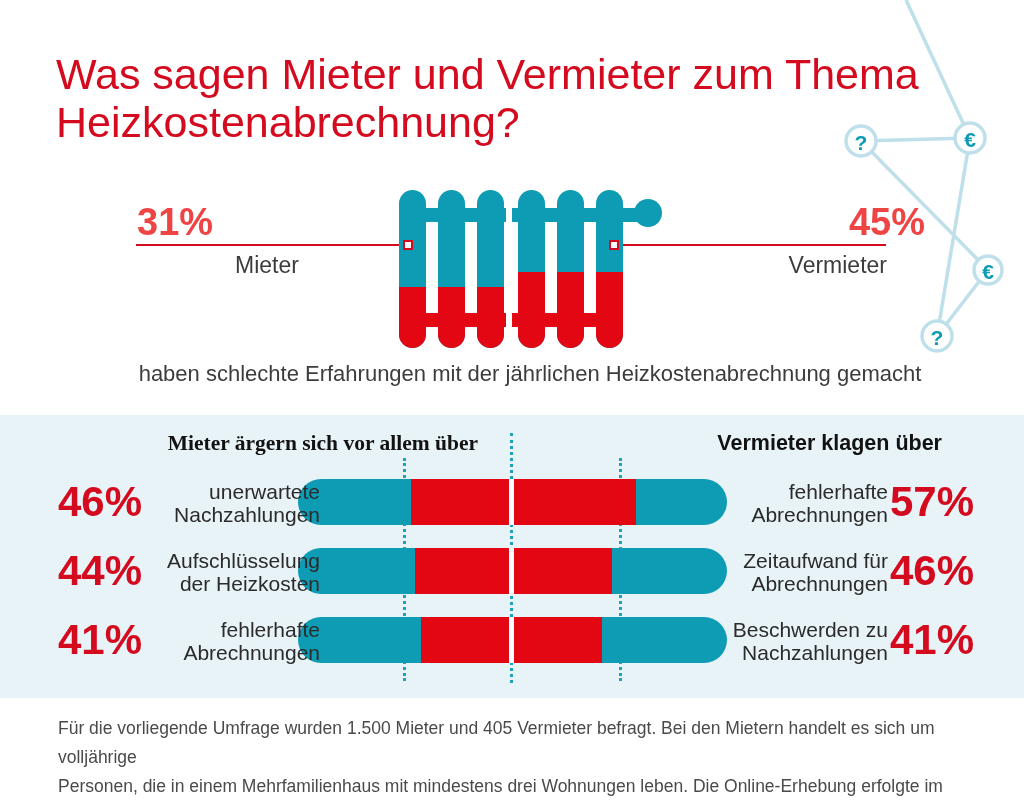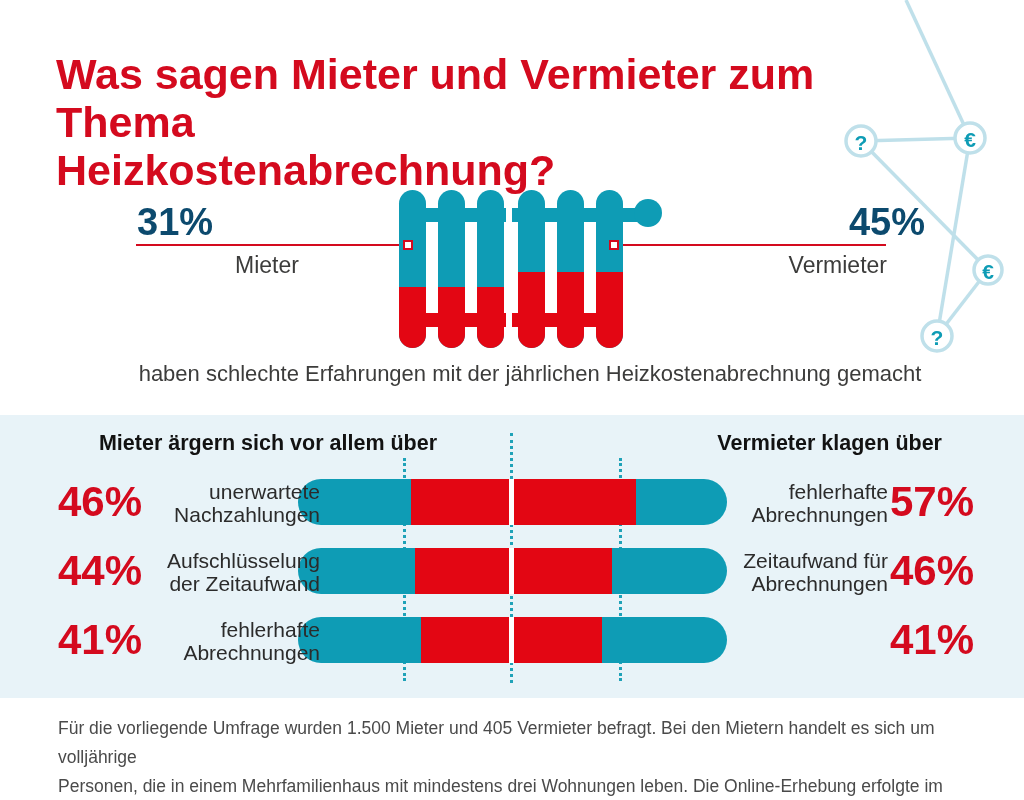--- a/index.html
+++ b/index.html
@@ -1,27 +1,27 @@
 <!DOCTYPE html>
 <html><head>
 <meta charset="utf-8">
 <style>
   html,body{margin:0;padding:0;background:#fff;}
   .canvas{position:relative;width:1024px;height:800px;background:#ffffff;overflow:hidden;
           font-family:"Liberation Sans", sans-serif;}
   .abs{position:absolute;}
 
   
-  .title{left:56px;top:50px;width:900px;font-size:43px;line-height:48px;font-weight:bold;color:#d40a1e;}
+  .title{left:56px;top:50px;width:900px;font-size:43px;line-height:48px;font-weight:normal;color:#d40a1e;}
 
   
   .deco{left:780px;top:0;width:244px;height:370px;}
 
   
-  .stat-value{font-size:38px;font-weight:bold;color:#0c4a6e;height:40px;line-height:40px;}
+  .stat-value{font-size:38px;font-weight:bold;color:#ef4444;height:40px;line-height:40px;}
   .stat-label{font-size:23px;color:#3c3c3b;height:26px;line-height:26px;}
   .stat-left-value{left:137px;top:202px;width:260px;text-align:left;}
   .stat-left-label{left:137px;top:252px;width:260px;text-align:center;}
   .stat-right-value{left:788px;top:202px;width:137px;text-align:right;}
   .stat-right-label{left:750px;top:252px;width:137px;text-align:right;}
   .leader{height:2px;background:#d40a1e;top:244px;}
   .leader-left{left:136px;width:268px;}
   .leader-right{left:619px;width:267px;}
   .leader-marker{width:6px;height:6px;border:2px solid #d40a1e;background:#ffffff;top:240px;}
   .marker-left{left:403px;}
@@ -39,21 +39,21 @@
   .conn-break{position:absolute;left:107px;width:6px;height:18px;background:#ffffff;}
   .rod{position:absolute;left:222px;top:18px;width:24px;height:14px;background:#0e9cb5;}
   .knob{position:absolute;left:235px;top:9px;width:28px;height:28px;border-radius:50%;background:#0e9cb5;}
 
   
   .caption{left:36px;top:361px;width:988px;text-align:center;font-size:22px;color:#3c3c3b;}
 
   
   .panel{left:0;top:415px;width:1024px;height:283px;background:#e8f3f8;}
   .panel-header{top:431px;font-size:21.5px;font-weight:bold;color:#121212;}
-  .header-left{left:58px;width:420px;text-align:center;}
+  .header-left{left:58px;width:420px;text-align:right;font-family:Liberation Serif, serif;}
   .header-right{left:616px;width:326px;text-align:right;}
 
   .dash{width:0;border-left:3px dotted #1fa2b8;z-index:1;}
   .dash-left{left:403px;top:458px;height:223px;}
   .dash-center{left:510px;top:433px;height:250px;}
   .dash-right{left:619px;top:458px;height:223px;}
 
   .bar{left:298px;width:429px;height:46px;background:#0e9cb5;border-radius:23px;overflow:hidden;z-index:2;}
   .bar .red{position:absolute;top:0;height:100%;background:#e30613;}
   .bar .divider{position:absolute;top:0;left:211px;width:5px;height:100%;background:#ffffff;}
@@ -162,36 +162,37 @@
   <div class="abs row-label rl-left lbl1">unerwartete Nachzahlungen</div>
   <div class="abs bar bar-r1">
     <div class="red" style="left: 112.79px; width: 98.21px;"></div>
     <div class="red" style="left: 216px; width: 121.695px;"></div>
     <div class="divider"></div>
   </div>
   <div class="abs row-label rl-right lbl1">fehlerhafte Abrechnungen</div>
   <div class="abs row-value rv-right row1">57%</div>
 
   <div class="abs row-value rv-left row2">44%</div>
-  <div class="abs row-label rl-left lbl2">Aufschlüsselung der Zeitaufwand</div>
+  <div class="abs row-label rl-left lbl2">Aufschlüsselung der Heizkosten</div>
   <div class="abs bar bar-r2">
     <div class="red" style="left: 117.06px; width: 93.94px;"></div>
     <div class="red" style="left: 216px; width: 98.21px;"></div>
     <div class="divider"></div>
   </div>
   <div class="abs row-label rl-right lbl2">Zeitaufwand für Abrechnungen</div>
   <div class="abs row-value rv-right row2">46%</div>
 
   <div class="abs row-value rv-left row3">41%</div>
   <div class="abs row-label rl-left lbl3">fehlerhafte Abrechnungen</div>
   <div class="abs bar bar-r3">
     <div class="red" style="left: 123.465px; width: 87.535px;"></div>
     <div class="red" style="left: 216px; width: 87.535px;"></div>
     <div class="divider"></div>
   </div>
+  <div class="abs row-label rl-right lbl3">Beschwerden zu Nachzahlungen</div>
   <div class="abs row-value rv-right row3">41%</div>
 
   <div class="abs footnote">
     <div>Für die vorliegende Umfrage wurden 1.500 Mieter und 405 Vermieter befragt. Bei den Mietern handelt es sich um volljährige</div>
     <div>Personen, die in einem Mehrfamilienhaus mit mindestens drei Wohnungen leben. Die Online-Erhebung erfolgte im März 2021 und</div>
 
   </div>
 
 </div>
 

